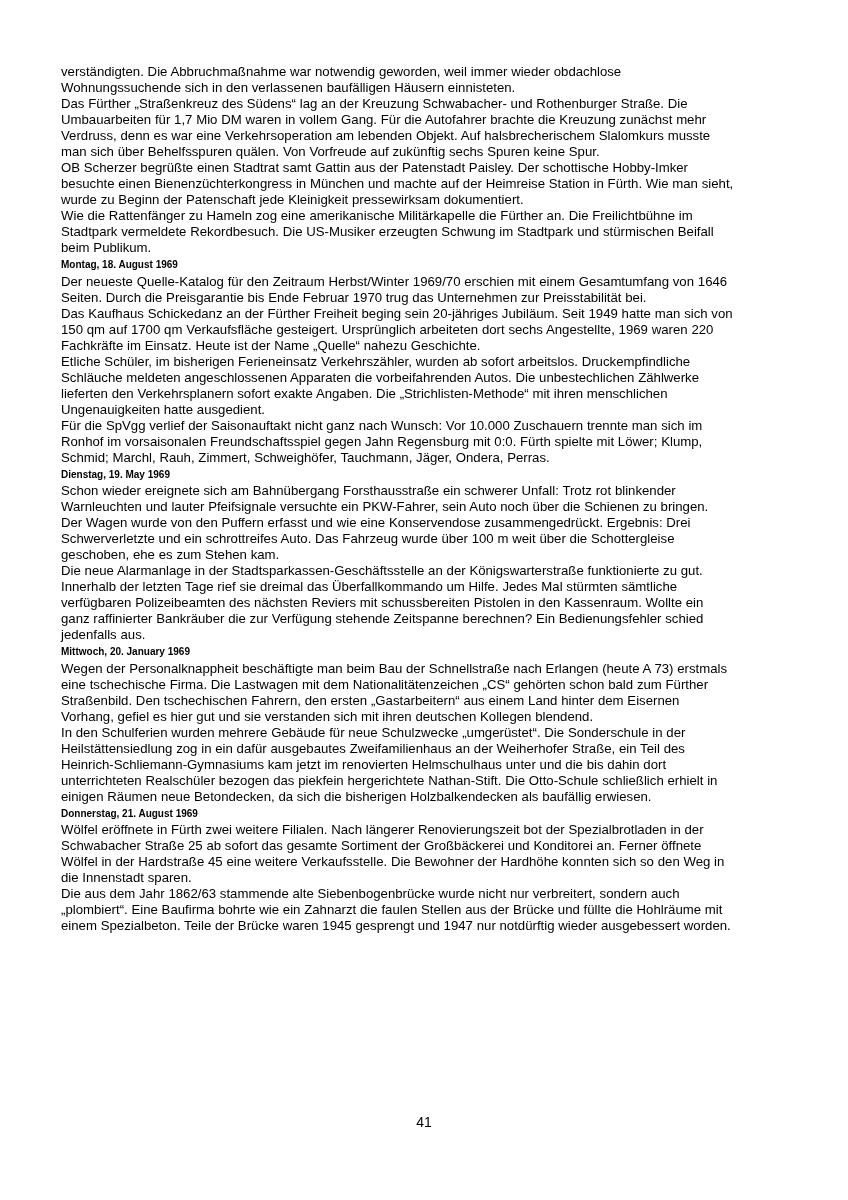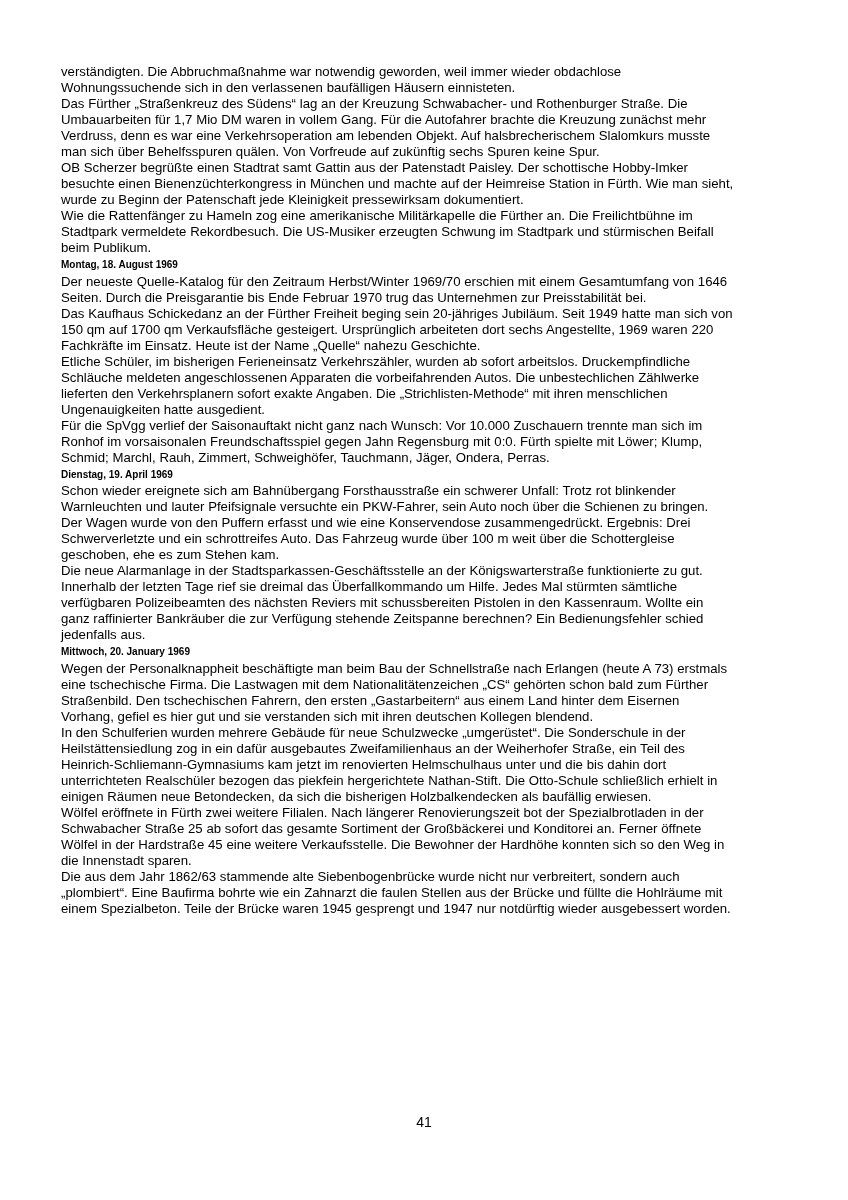--- a/index.html
+++ b/index.html
@@ -86,21 +86,21 @@
 150 qm auf 1700 qm Verkaufsfläche gesteigert. Ursprünglich arbeiteten dort sechs Angestellte, 1969 waren 220
 Fachkräfte im Einsatz. Heute ist der Name „Quelle“ nahezu Geschichte.
 Etliche Schüler, im bisherigen Ferieneinsatz Verkehrszähler, wurden ab sofort arbeitslos. Druckempfindliche
 Schläuche meldeten angeschlossenen Apparaten die vorbeifahrenden Autos. Die unbestechlichen Zählwerke
 lieferten den Verkehrsplanern sofort exakte Angaben. Die „Strichlisten-Methode“ mit ihren menschlichen
 Ungenauigkeiten hatte ausgedient.
 Für die SpVgg verlief der Saisonauftakt nicht ganz nach Wunsch: Vor 10.000 Zuschauern trennte man sich im
 Ronhof im vorsaisonalen Freundschaftsspiel gegen Jahn Regensburg mit 0:0. Fürth spielte mit Löwer; Klump,
 Schmid; Marchl, Rauh, Zimmert, Schweighöfer, Tauchmann, Jäger, Ondera, Perras.</p>
 
-    <h2 class="daterule gap-before-date">Dienstag, 19. April 1969</h2>
+    <h2 class="daterule gap-before-date">Dienstag, 19. May 1969</h2>
 
     <p class="para gap-after-date">Schon wieder ereignete sich am Bahnübergang Forsthausstraße ein schwerer Unfall: Trotz rot blinkender
 Warnleuchten und lauter Pfeifsignale versuchte ein PKW-Fahrer, sein Auto noch über die Schienen zu bringen.
 Der Wagen wurde von den Puffern erfasst und wie eine Konservendose zusammengedrückt. Ergebnis: Drei
 Schwerverletzte und ein schrottreifes Auto. Das Fahrzeug wurde über 100 m weit über die Schottergleise
 geschoben, ehe es zum Stehen kam.
 Die neue Alarmanlage in der Stadtsparkassen-Geschäftsstelle an der Königswarterstraße funktionierte zu gut.
 Innerhalb der letzten Tage rief sie dreimal das Überfallkommando um Hilfe. Jedes Mal stürmten sämtliche
 verfügbaren Polizeibeamten des nächsten Reviers mit schussbereiten Pistolen in den Kassenraum. Wollte ein
 ganz raffinierter Bankräuber die zur Verfügung stehende Zeitspanne berechnen? Ein Bedienungsfehler schied
@@ -111,20 +111,21 @@
     <p class="para gap-after-date">Wegen der Personalknappheit beschäftigte man beim Bau der Schnellstraße nach Erlangen (heute A 73) erstmals
 eine tschechische Firma. Die Lastwagen mit dem Nationalitätenzeichen „CS“ gehörten schon bald zum Fürther
 Straßenbild. Den tschechischen Fahrern, den ersten „Gastarbeitern“ aus einem Land hinter dem Eisernen
 Vorhang, gefiel es hier gut und sie verstanden sich mit ihren deutschen Kollegen blendend.
 In den Schulferien wurden mehrere Gebäude für neue Schulzwecke „umgerüstet“. Die Sonderschule in der
 Heilstättensiedlung zog in ein dafür ausgebautes Zweifamilienhaus an der Weiherhofer Straße, ein Teil des
 Heinrich-Schliemann-Gymnasiums kam jetzt im renovierten Helmschulhaus unter und die bis dahin dort
 unterrichteten Realschüler bezogen das piekfein hergerichtete Nathan-Stift. Die Otto-Schule schließlich erhielt in
 einigen Räumen neue Betondecken, da sich die bisherigen Holzbalkendecken als baufällig erwiesen.</p>
 
+    <h2 class="daterule gap-before-date">Donnerstag, 21. August 1969</h2>
 
     <p class="para gap-after-date">Wölfel eröffnete in Fürth zwei weitere Filialen. Nach längerer Renovierungszeit bot der Spezialbrotladen in der
 Schwabacher Straße 25 ab sofort das gesamte Sortiment der Großbäckerei und Konditorei an. Ferner öffnete
 Wölfel in der Hardstraße 45 eine weitere Verkaufsstelle. Die Bewohner der Hardhöhe konnten sich so den Weg in
 die Innenstadt sparen.
 Die aus dem Jahr 1862/63 stammende alte Siebenbogenbrücke wurde nicht nur verbreitert, sondern auch
 „plombiert“. Eine Baufirma bohrte wie ein Zahnarzt die faulen Stellen aus der Brücke und füllte die Hohlräume mit
 einem Spezialbeton. Teile der Brücke waren 1945 gesprengt und 1947 nur notdürftig wieder ausgebessert worden.</p>
 
   </div>

